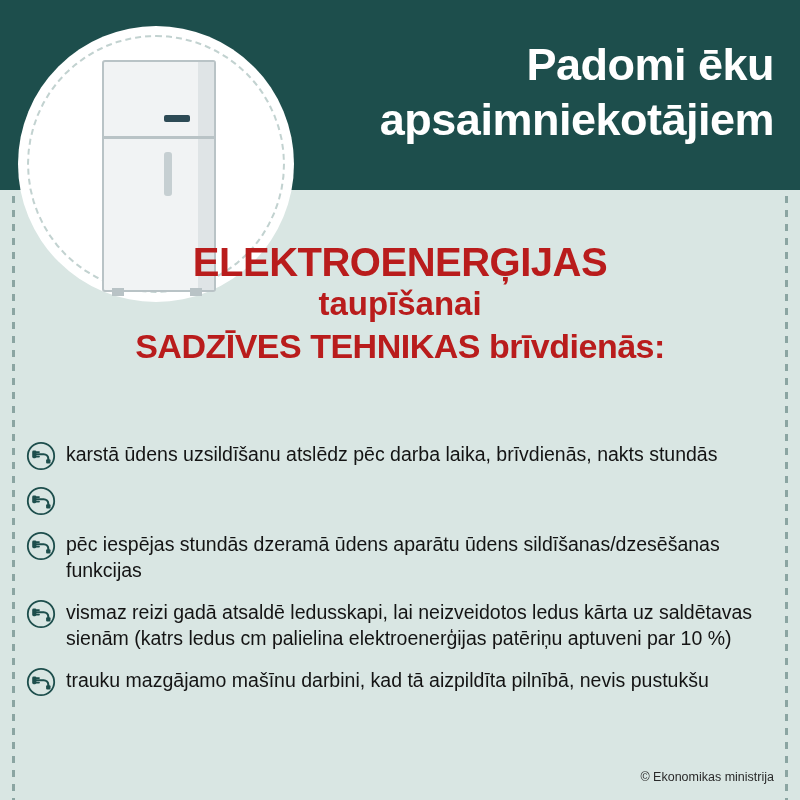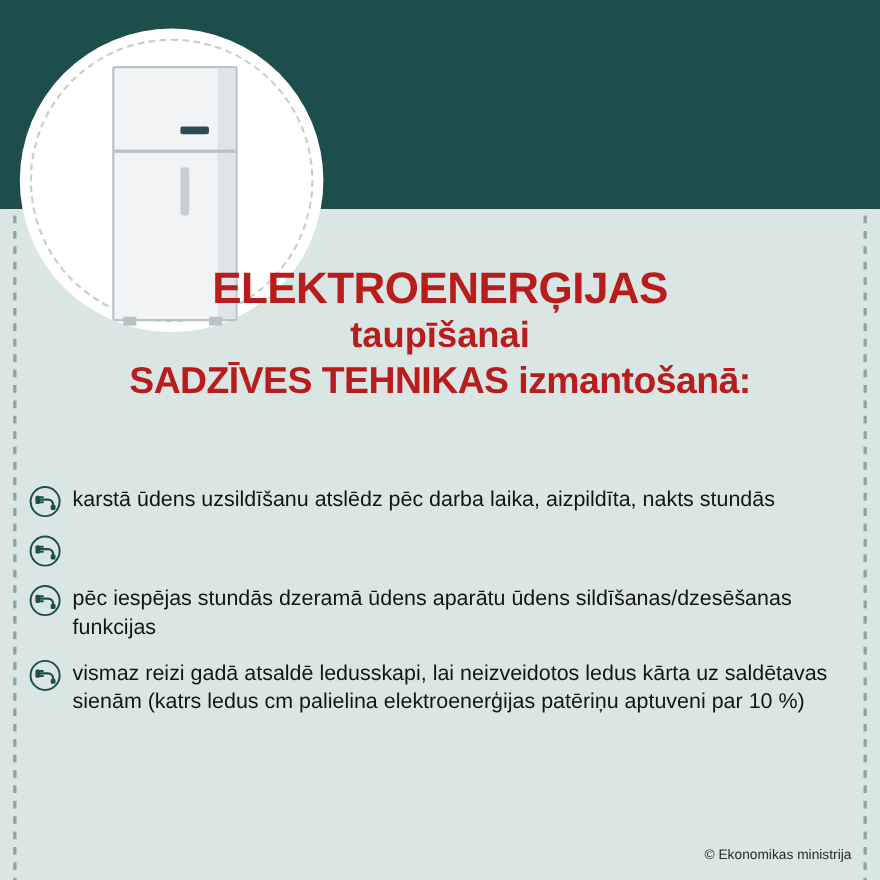--- a/index.html
+++ b/index.html
@@ -210,55 +210,59 @@
 </head>
 <body>
 
 <div id="poster">
 
   <div class="rail left"></div>
   <div class="rail right"></div>
 
   <div class="top-band"></div>
 
+  <div class="headline">
+    <span>Padomi ēku</span>
+    <span class="l2">apsaimniekotājiem</span>
+  </div>
 
   <div class="circle-wrap">
     <div class="circle-bg"></div>
     <div class="circle-dots"></div>
     <div class="fridge">
       <div class="body">
         <div class="shadow-right"></div>
         <div class="door-split"></div>
       </div>
       <div class="handle-top"></div>
       <div class="handle-bottom"></div>
       <div class="foot l"></div>
       <div class="foot r"></div>
     </div>
   </div>
 
   <div class="subtitle">
     <span class="line1">ELEKTROENERĢIJAS</span>
     <span class="line2">taupīšanai</span>
-    <span class="line3">SADZĪVES TEHNIKAS izmantošanā:</span>
+    <span class="line3">SADZĪVES TEHNIKAS brīvdienās:</span>
   </div>
 
   <div class="tips">
 
     <div class="tip">
       <span class="tip-icon">
         <svg viewBox="0 0 30 30" width="30" height="30" aria-hidden="true">
           <circle cx="15" cy="15" r="13.2" fill="none" stroke="#1d4e4c" stroke-width="1.8"></circle>
           <path d="M9.5 13.2 h8.2 a4.6 4.6 0 0 1 4.6 4.6 v0.4" fill="none" stroke="#1d4e4c" stroke-width="2.1" stroke-linecap="round"></path>
           <rect x="6.2" y="9.6" width="4.2" height="7.6" rx="1.4" fill="#1d4e4c"></rect>
           <path d="M10.4 11.1 h2.6 M10.4 15.6 h2.6" stroke="#1d4e4c" stroke-width="1.8" stroke-linecap="round"></path>
           <rect x="20.1" y="18.2" width="4.4" height="4.4" rx="1" fill="#1d4e4c"></rect>
         </svg>
       </span>
-      <span class="tip-text">karstā ūdens uzsildīšanu atslēdz pēc darba laika, aizpildīta, nakts stundās</span>
+      <span class="tip-text">karstā ūdens uzsildīšanu atslēdz pēc darba laika, brīvdienās, nakts stundās</span>
     </div>
 
     <div class="tip">
       <span class="tip-icon">
         <svg viewBox="0 0 30 30" width="30" height="30" aria-hidden="true">
           <circle cx="15" cy="15" r="13.2" fill="none" stroke="#1d4e4c" stroke-width="1.8"></circle>
           <path d="M9.5 13.2 h8.2 a4.6 4.6 0 0 1 4.6 4.6 v0.4" fill="none" stroke="#1d4e4c" stroke-width="2.1" stroke-linecap="round"></path>
           <rect x="6.2" y="9.6" width="4.2" height="7.6" rx="1.4" fill="#1d4e4c"></rect>
           <path d="M10.4 11.1 h2.6 M10.4 15.6 h2.6" stroke="#1d4e4c" stroke-width="1.8" stroke-linecap="round"></path>
           <rect x="20.1" y="18.2" width="4.4" height="4.4" rx="1" fill="#1d4e4c"></rect>
@@ -285,18 +289,30 @@
           <circle cx="15" cy="15" r="13.2" fill="none" stroke="#1d4e4c" stroke-width="1.8"></circle>
           <path d="M9.5 13.2 h8.2 a4.6 4.6 0 0 1 4.6 4.6 v0.4" fill="none" stroke="#1d4e4c" stroke-width="2.1" stroke-linecap="round"></path>
           <rect x="6.2" y="9.6" width="4.2" height="7.6" rx="1.4" fill="#1d4e4c"></rect>
           <path d="M10.4 11.1 h2.6 M10.4 15.6 h2.6" stroke="#1d4e4c" stroke-width="1.8" stroke-linecap="round"></path>
           <rect x="20.1" y="18.2" width="4.4" height="4.4" rx="1" fill="#1d4e4c"></rect>
         </svg>
       </span>
       <span class="tip-text">vismaz reizi gadā atsaldē ledusskapi, lai neizveidotos ledus kārta uz saldētavas sienām (katrs ledus cm palielina elektroenerģijas patēriņu aptuveni par 10 %)</span>
     </div>
 
+    <div class="tip">
+      <span class="tip-icon">
+        <svg viewBox="0 0 30 30" width="30" height="30" aria-hidden="true">
+          <circle cx="15" cy="15" r="13.2" fill="none" stroke="#1d4e4c" stroke-width="1.8"></circle>
+          <path d="M9.5 13.2 h8.2 a4.6 4.6 0 0 1 4.6 4.6 v0.4" fill="none" stroke="#1d4e4c" stroke-width="2.1" stroke-linecap="round"></path>
+          <rect x="6.2" y="9.6" width="4.2" height="7.6" rx="1.4" fill="#1d4e4c"></rect>
+          <path d="M10.4 11.1 h2.6 M10.4 15.6 h2.6" stroke="#1d4e4c" stroke-width="1.8" stroke-linecap="round"></path>
+          <rect x="20.1" y="18.2" width="4.4" height="4.4" rx="1" fill="#1d4e4c"></rect>
+        </svg>
+      </span>
+      <span class="tip-text">trauku mazgājamo mašīnu darbini, kad tā aizpildīta pilnībā, nevis pustukšu</span>
+    </div>
 
   </div>
 
   <div class="credit">© Ekonomikas ministrija</div>
 
 </div>
 
 </body></html>

